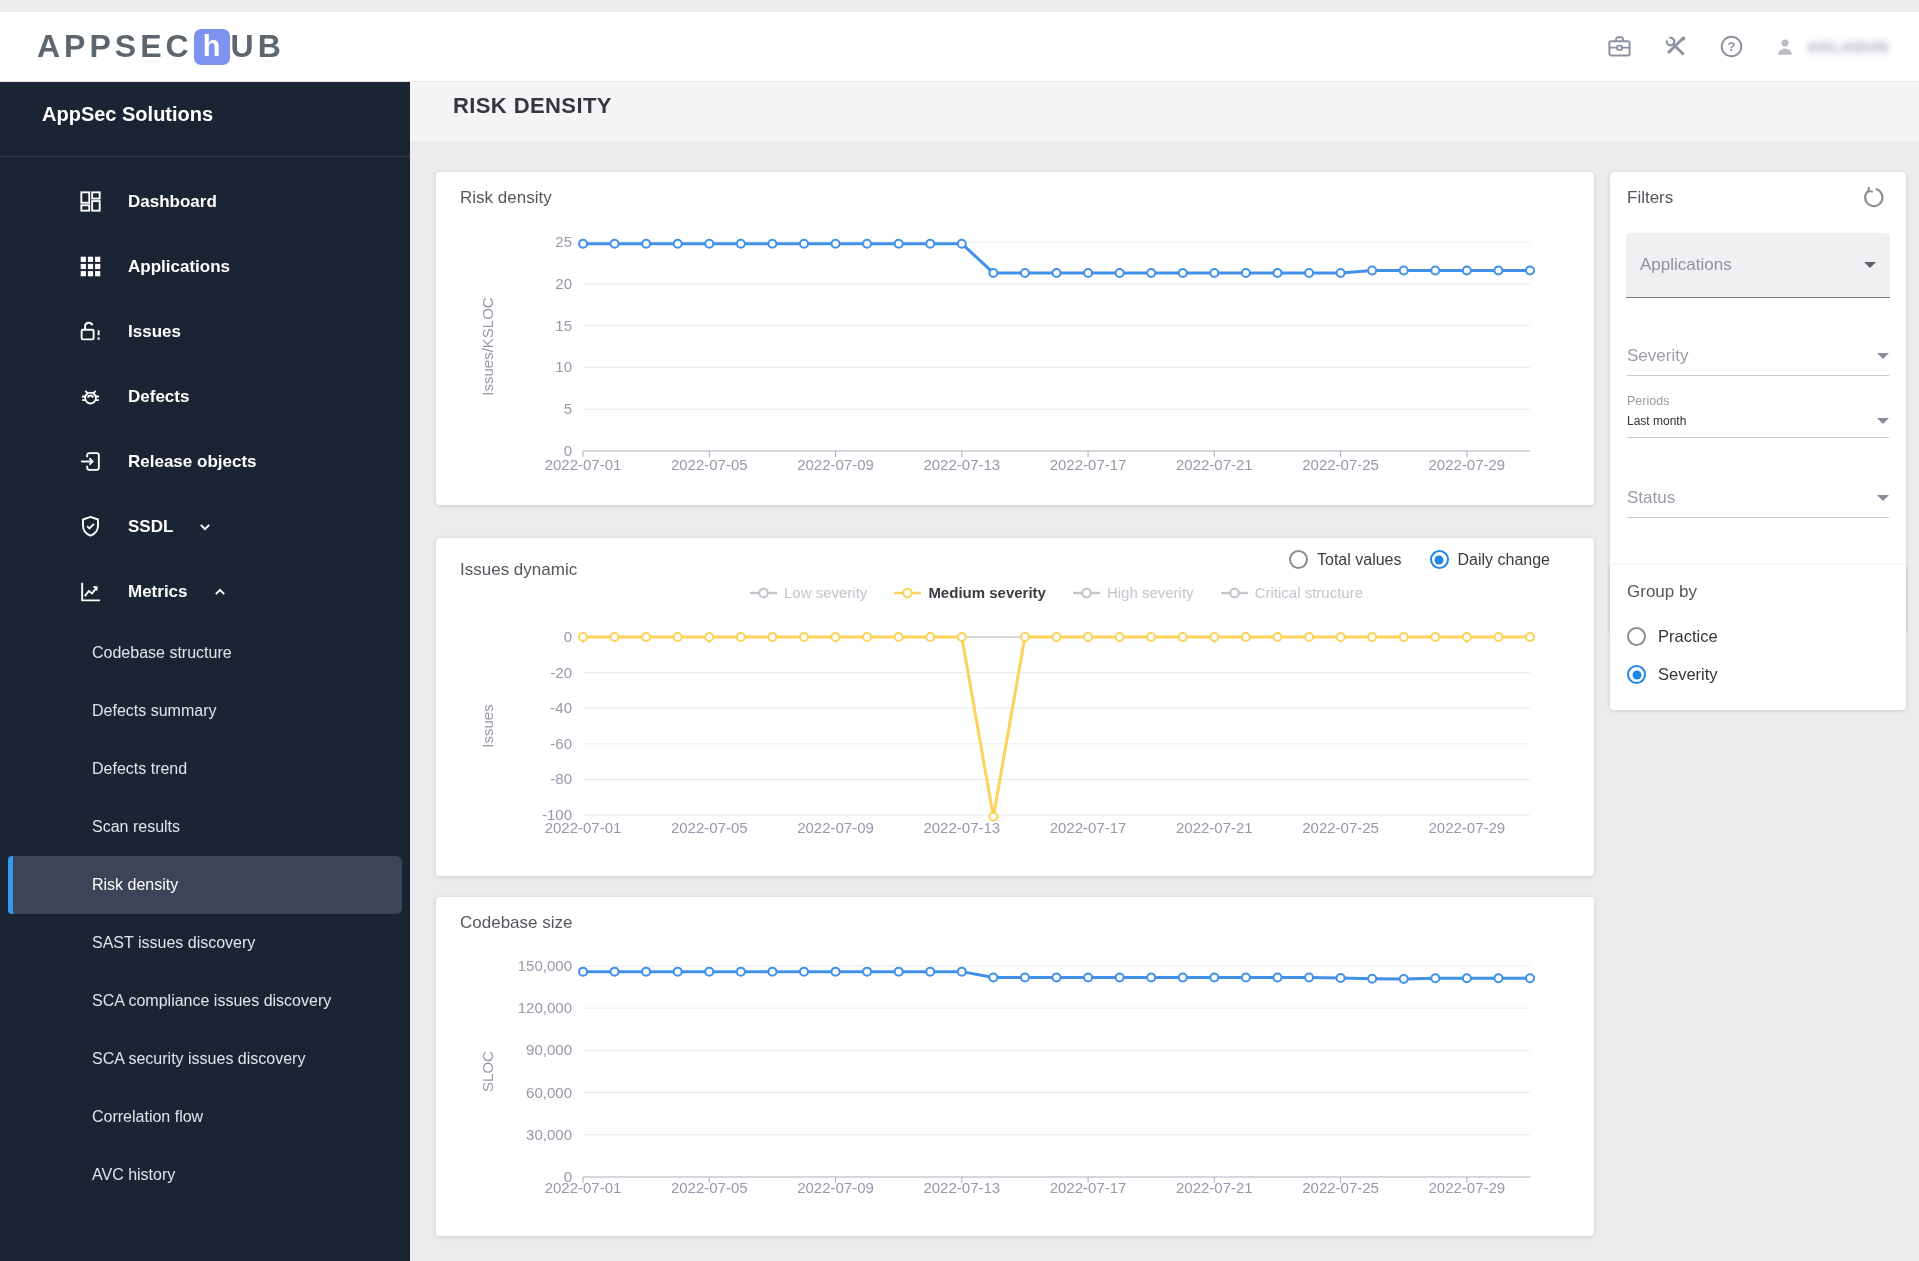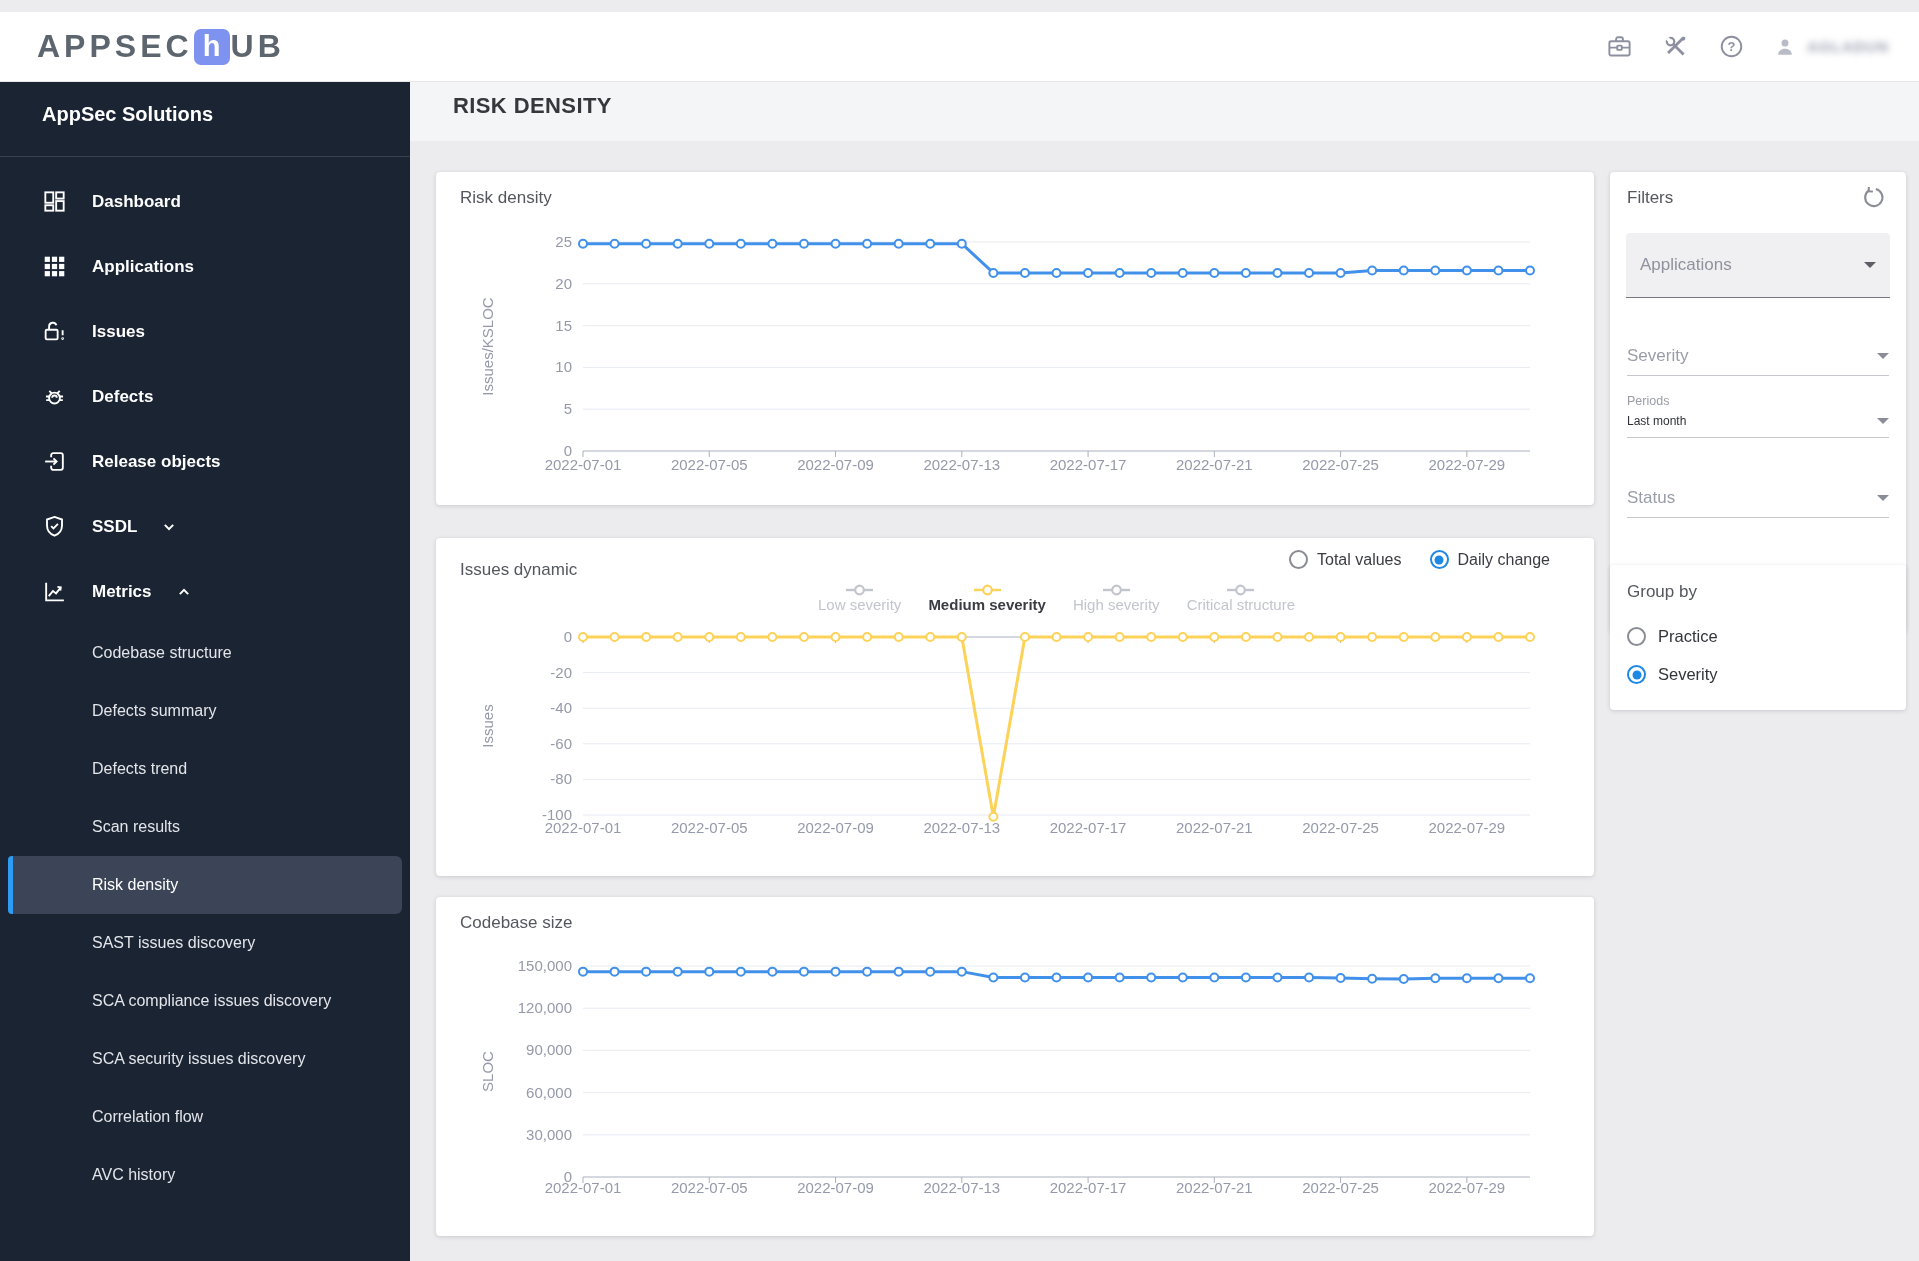--- a/index.html
+++ b/index.html
@@ -18,21 +18,21 @@
   .top-actions { margin-left:auto; display:flex; align-items:center; gap:28px; margin-right:30px; }
   .icon-btn { width:28px; height:28px; display:flex; align-items:center; justify-content:center; cursor:pointer; }
   .userbox { display:flex; align-items:center; gap:10px; cursor:pointer; }
   .username { font-size:15px; font-weight:bold; color:#9aa0b2; filter:blur(3.5px); letter-spacing:1px; }
 
   
   .sidebar { position:absolute; left:0; top:70px; width:410px; height:1191px; background:#1b2433; }
   .sb-title { color:#ffffff; font-size:20px; font-weight:bold; padding:33px 0 30px 42px; }
   .sb-divider { height:1px; background:#39414f; }
   .sb-nav { padding-top:12px; }
-  .sb-item { height:65px; display:flex; align-items:center; color:#ffffff; cursor:pointer; }
+  .sb-item { height:65px; display:flex; align-items:center; color:#ffffff; cursor:pointer;margin-left:36px; }
   .sb-item .ic { width:26px; height:26px; margin-left:42px; display:flex; align-items:center; }
   .sb-item .lbl { margin-left:24px; font-size:17px; font-weight:bold; }
   .sb-item .chev { margin-left:22px; display:flex; align-items:center; }
   .sb-sub { height:58px; display:flex; align-items:center; color:#e3e5ea; font-size:16px;
             padding-left:84px; cursor:pointer; margin:0 8px; border-radius:6px; position:relative; }
   .sb-sub.selected { background:#3c4557; color:#ffffff; }
   .sb-sub.selected::before { content:""; position:absolute; left:0; top:0; bottom:0; width:5px;
             background:#2f9bf3; border-radius:4px 0 0 4px; }
 
   
@@ -50,21 +50,21 @@
 
   
   .mode-radios { position:absolute; right:44px; top:12px; display:flex; gap:28px; align-items:center;justify-content:flex-end; }
   .mode-item { display:flex; align-items:center; gap:9px; font-size:16px; color:#3a3c42; cursor:pointer; }
   .radio { width:19px; height:19px; border:2px solid #8b8d94; border-radius:50%; position:relative; flex:none; }
   .radio.checked { border-color:#1e88e5; }
   .radio.checked::after { content:""; position:absolute; left:50%; top:50%; width:9px; height:9px;
         transform:translate(-50%,-50%); border-radius:50%; background:#1e88e5; }
   .legend { position:absolute; left:147px; top:46px; width:947px; display:flex; justify-content:center;
             gap:27px; align-items:center; }
-  .lg-item { display:flex; align-items:center; font-size:15px; cursor:pointer;flex-direction:column; }
+  .lg-item { display:flex; align-items:center; gap:7px; font-size:15px; cursor:pointer; }
   .lg-item.inactive { color:#c3c5cd; }
   .lg-item.active { color:#3a3c42; font-weight:bold; }
 
   
   #filtersCard { left:1610px; top:172px; width:296px; height:460px; }
   .f-head { position:absolute; left:17px; top:16px; font-size:17px; color:#55575e; }
   .f-reset { position:absolute; right:18px; top:12px; width:28px; height:28px; cursor:pointer; }
   .f-filled { position:absolute; left:16px; top:61px; width:264px; height:65px; background:#f0f0f2;
               border-bottom:1px solid #75777e; border-radius:4px 4px 0 0; display:flex; align-items:center;
               padding:0 14px; cursor:pointer; }

